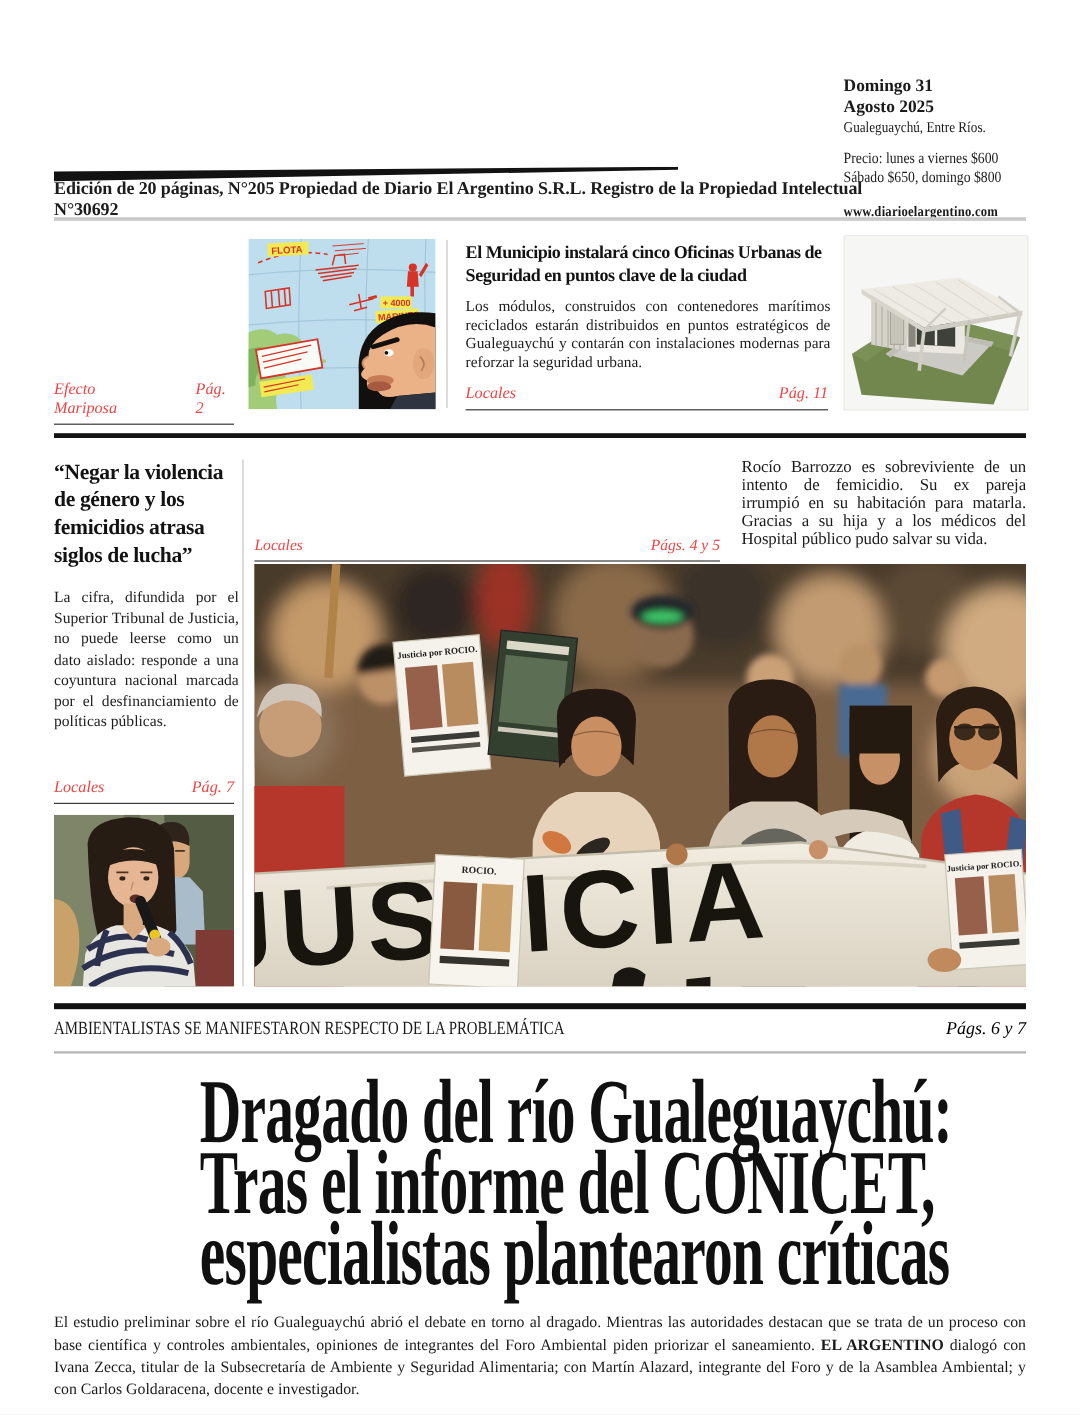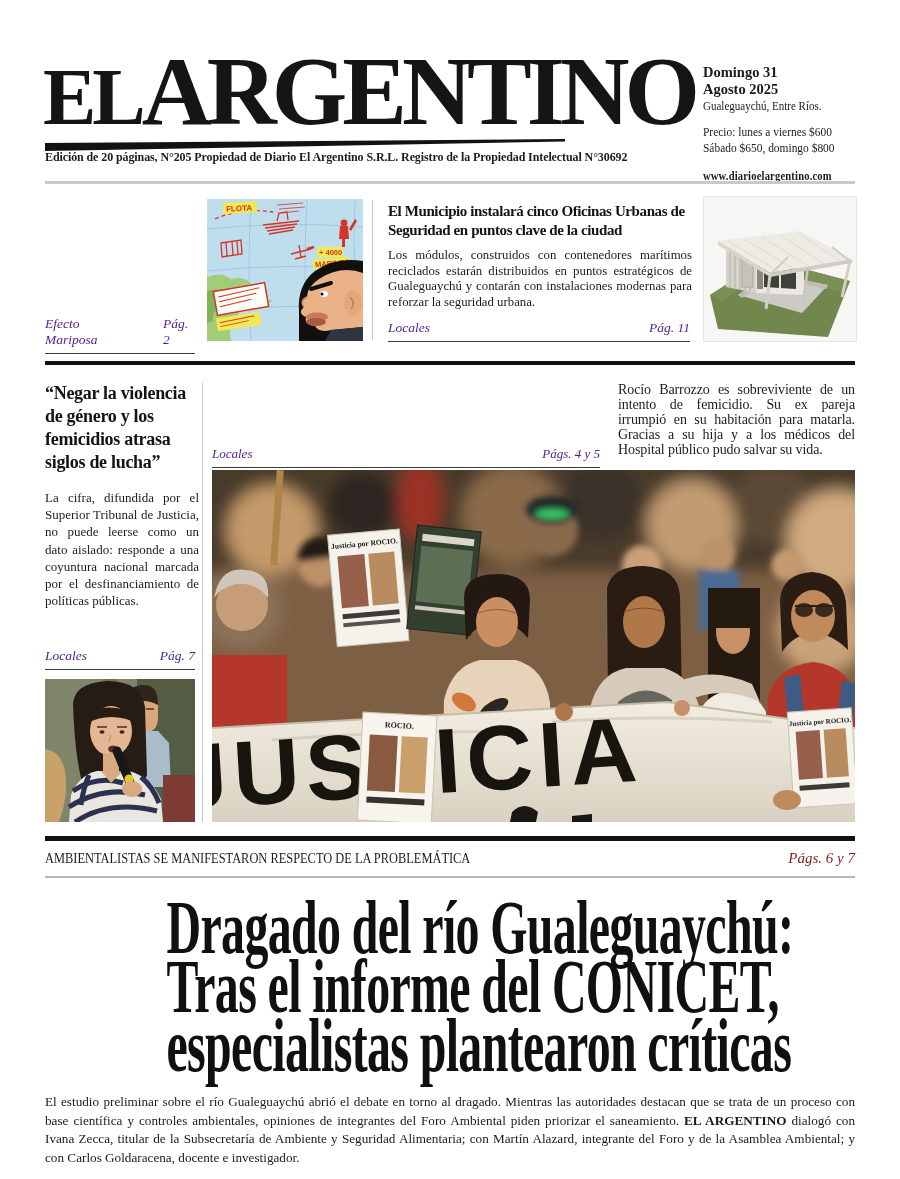--- a/index.html
+++ b/index.html
@@ -6,42 +6,42 @@
   .page{position:relative;width:900px;height:1179px;background:#ffffff;margin:0 auto;
         font-family:"Liberation Serif",serif;color:#151515;overflow:hidden;}
   .abs{position:absolute;}
   .b{font-weight:bold;}
 
   
   .logo{left:43px;top:44px;width:660px;line-height:96px;white-space:nowrap;}
   .logo-el{font-weight:bold;font-size:80px;letter-spacing:-4px;}
   .logo-arg{font-weight:bold;font-size:97px;letter-spacing:-5px;}
   .logo-swash{left:45px;top:139px;width:520px;height:14px;}
-  .edition{left:45px;top:150px;width:700px;font-size:12px;font-weight:bold;letter-spacing:-0.1px;color:#1c1c1c;}
+  .edition{left:45px;top:150px;width:700px;font-size:15px;font-weight:bold;letter-spacing:-0.1px;color:#1c1c1c;}
   .dateblock{left:703px;top:64px;width:195px;font-size:12.5px;line-height:16px;color:#1a1a1a;}
   .d1{font-size:14.5px;font-weight:bold;line-height:17px;}
   .cond{display:block;transform:scaleX(.88);transform-origin:0 0;white-space:nowrap;}
   .price{margin-top:10px;font-size:13px;}
   .web{margin-top:12px;font-size:12px;font-weight:bold;letter-spacing:.2px;}
 
   
   .rule{background:#c9c9c9;}
   .rule-gray{left:45px;top:181px;width:810px;height:3px;}
   .rule-black1{left:45px;top:361px;width:810px;height:4px;background:#121212;}
   .rule-black2{left:45px;top:836px;width:810px;height:5px;background:#121212;}
   .rule-thin{left:45px;top:876px;width:810px;height:2px;background:#b8b8b8;}
   .vr{width:1px;background:#c5c5c5;}
   .vr1{left:372px;top:200px;height:140px;}
   .vr2{left:202px;top:383px;height:439px;}
 
   
   .hl{font-weight:bold;color:#131313;}
   .s1-head{left:45px;top:202px;width:162px;font-size:17.5px;line-height:22.4px;letter-spacing:-0.3px;}
   .kicker{display:flex;justify-content:space-between;align-items:center;font-style:italic;
-          font-size:13.5px;color:#4c1d95;border-bottom:1.5px solid #3a3a3a;padding-bottom:5px;gap:36px;}
+          font-size:13.5px;color:#ef4444;border-bottom:1.5px solid #3a3a3a;padding-bottom:5px;gap:36px;}
   .s1-kick{left:45px;top:316px;width:150px;}
   .s2-head{left:388px;top:202px;width:304px;font-size:15px;line-height:19px;letter-spacing:-0.4px;}
   .body-txt{text-align:justify;color:#1c1c1c;}
   .s2-body{left:388px;top:248px;width:304px;font-size:12.8px;line-height:15.5px;}
   .s2-kick{left:388px;top:320px;width:302px;}
   .s3-head{left:45px;top:382px;width:158px;font-size:18px;line-height:23px;letter-spacing:-0.3px;}
   .s3-body{left:45px;top:489px;width:154px;font-size:13px;line-height:17.2px;}
   .s3-kick{left:45px;top:648px;width:150px;}
   .s4-head{left:212px;top:383px;width:398px;font-size:21px;line-height:25px;letter-spacing:-0.3px;}
   .s4-kick{left:212px;top:446px;width:388px;font-size:13px;}
@@ -49,37 +49,34 @@
 
   
   .img-cartoon{left:207px;top:199px;width:156px;height:142px;}
   .img-container{left:703px;top:196px;width:152px;height:144px;border:1px solid #e6e6e2;}
   .img-speaker{left:45px;top:679px;width:150px;height:143px;}
   .img-protest{left:212px;top:470px;width:643px;height:352px;}
 
   
   .strip{left:45px;top:849px;width:810px;display:flex;justify-content:space-between;align-items:baseline;}
   .strip-kicker{font-size:15.5px;color:#1a1a1a;transform:scaleX(.8);transform-origin:0 60%;white-space:nowrap;}
-  .strip-page{font-style:italic;font-size:15px;color:#7f1d1d;}
+  .strip-page{font-style:italic;font-size:15px;color:#000000;}
 
   
   .bigline{left:0;width:900px;text-align:center;font-weight:bold;font-size:76px;line-height:62px;
            letter-spacing:-1px;color:#101010;transform:scaleX(.63);white-space:nowrap;}
   .big1{top:896px;} .big2{top:955px;} .big3{top:1014px;}
 
   .intro{left:45px;top:1080px;width:810px;font-size:13.2px;line-height:18.6px;text-align:justify;color:#1a1a1a;}
 </style>
 </head>
 <body>
 
 <div class="page">
 
-  <div class="abs logo">
-    <span class="logo-el">EL</span><span class="logo-arg">ARGENTINO</span>
-  </div>
   <svg class="abs logo-swash" viewBox="0 0 520 14" preserveAspectRatio="none">
     <polygon points="0,4 520,0 520,2.5 0,12" fill="#121212"></polygon>
   </svg>
 
   <div class="abs dateblock">
     <div class="d1">Domingo 31</div>
     <div class="d1">Agosto 2025</div>
     <span class="cond">Gualeguaychú, Entre Ríos.</span>
     <span class="cond price" style="margin-top:10px;font-size:13px;">Precio: lunes a viernes $600</span>
     <span class="cond" style="font-size:13px;">Sábado $650, domingo $800</span>

